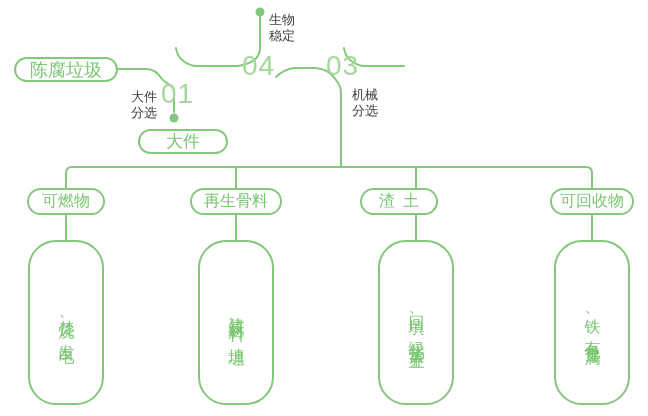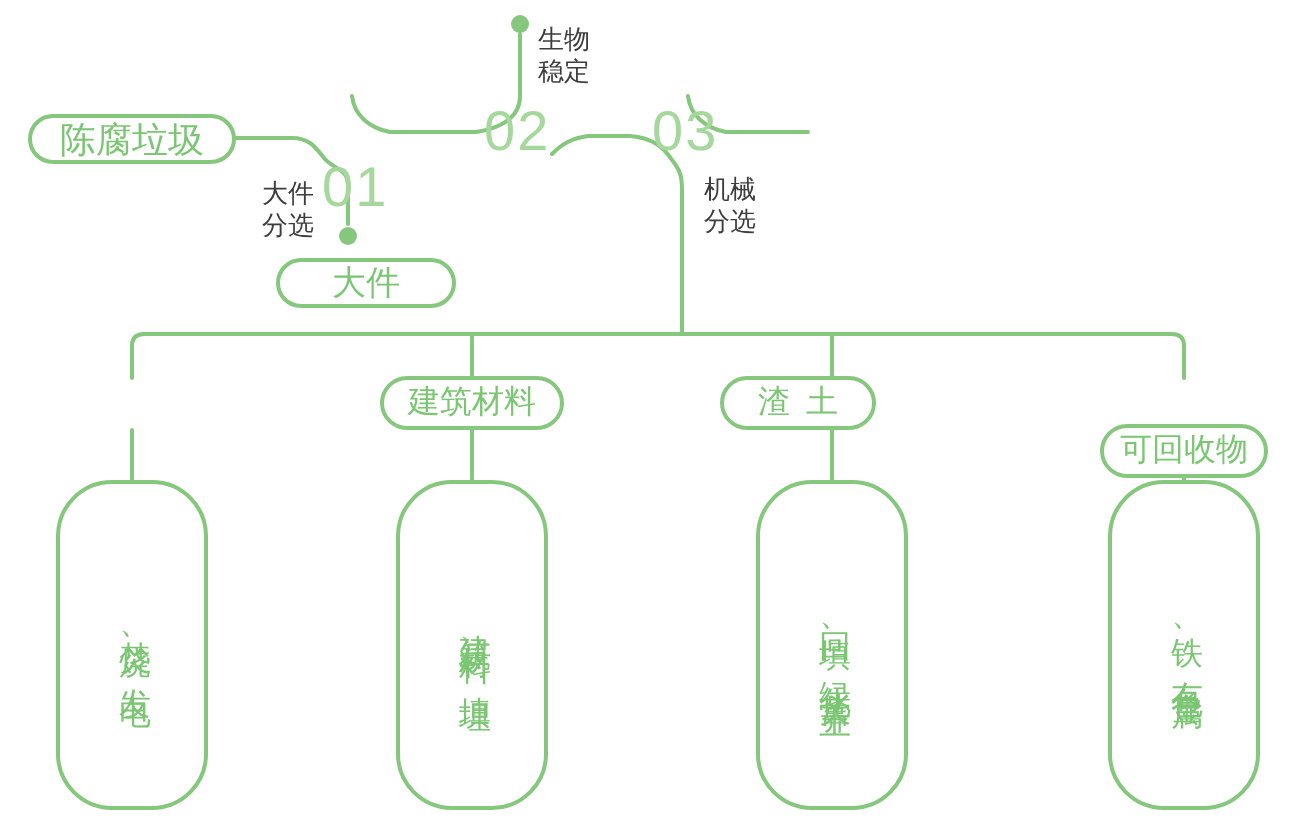--- a/index.html
+++ b/index.html
@@ -34,21 +34,21 @@
     color:var(--text_green);
     background:var(--background);
     white-space:nowrap;
   }
   .pill.source{left:14px;top:57px;width:104px;height:25px;font-size:18px;}
   .pill.bulky{left:138px;top:129px;width:90px;height:25px;font-size:17px;}
   .pill.cat{top:188px;height:27px;font-size:16px;}
   .pill.cat.c1{left:27px;width:78px;}
   .pill.cat.c2{left:190px;width:92px;}
   .pill.cat.c3{left:360px;width:78px;letter-spacing:8px;text-indent:8px;}
-  .pill.cat.c4{left:550px;width:84px;margin-top:24px;}
+  .pill.cat.c4{left:550px;width:84px;}
 
   .stepnum{
     position:absolute;
     top:52px;
     font-size:28px;
     line-height:28px;
     font-weight:300;
     color:var(--number_green);
     letter-spacing:1px;
   }
@@ -116,42 +116,45 @@
     <path class="line" d="M 236 215 V 240"></path>
     <path class="line" d="M 416 215 V 240"></path>
     <path class="line" d="M 592 215 V 240"></path>
   </svg>
 
   <div class="pill source">
     <span>陈腐垃圾</span>
   </div>
 
   <div class="stepnum n1">01</div>
-  <div class="stepnum n2">02</div>
+  <div class="stepnum n2">04</div>
   <div class="stepnum n3">03</div>
 
   <div class="steplabel l1">
     <div>大件</div>
     <div>分选</div>
   </div>
   <div class="steplabel l2">
     <div>生物</div>
     <div>稳定</div>
   </div>
   <div class="steplabel l3">
     <div>机械</div>
     <div>分选</div>
   </div>
 
   <div class="pill bulky">
     <span>大件</span>
   </div>
 
+  <div class="pill cat c1">
+    <span>可燃物</span>
+  </div>
   <div class="pill cat c2">
-    <span>建筑材料</span>
+    <span>再生骨料</span>
   </div>
   <div class="pill cat c3">
     <span>渣土</span>
   </div>
   <div class="pill cat c4">
     <span>可回收物</span>
   </div>
 
   <div class="usagebox b1">
     <span class="vtext">焚烧、发电</span>

